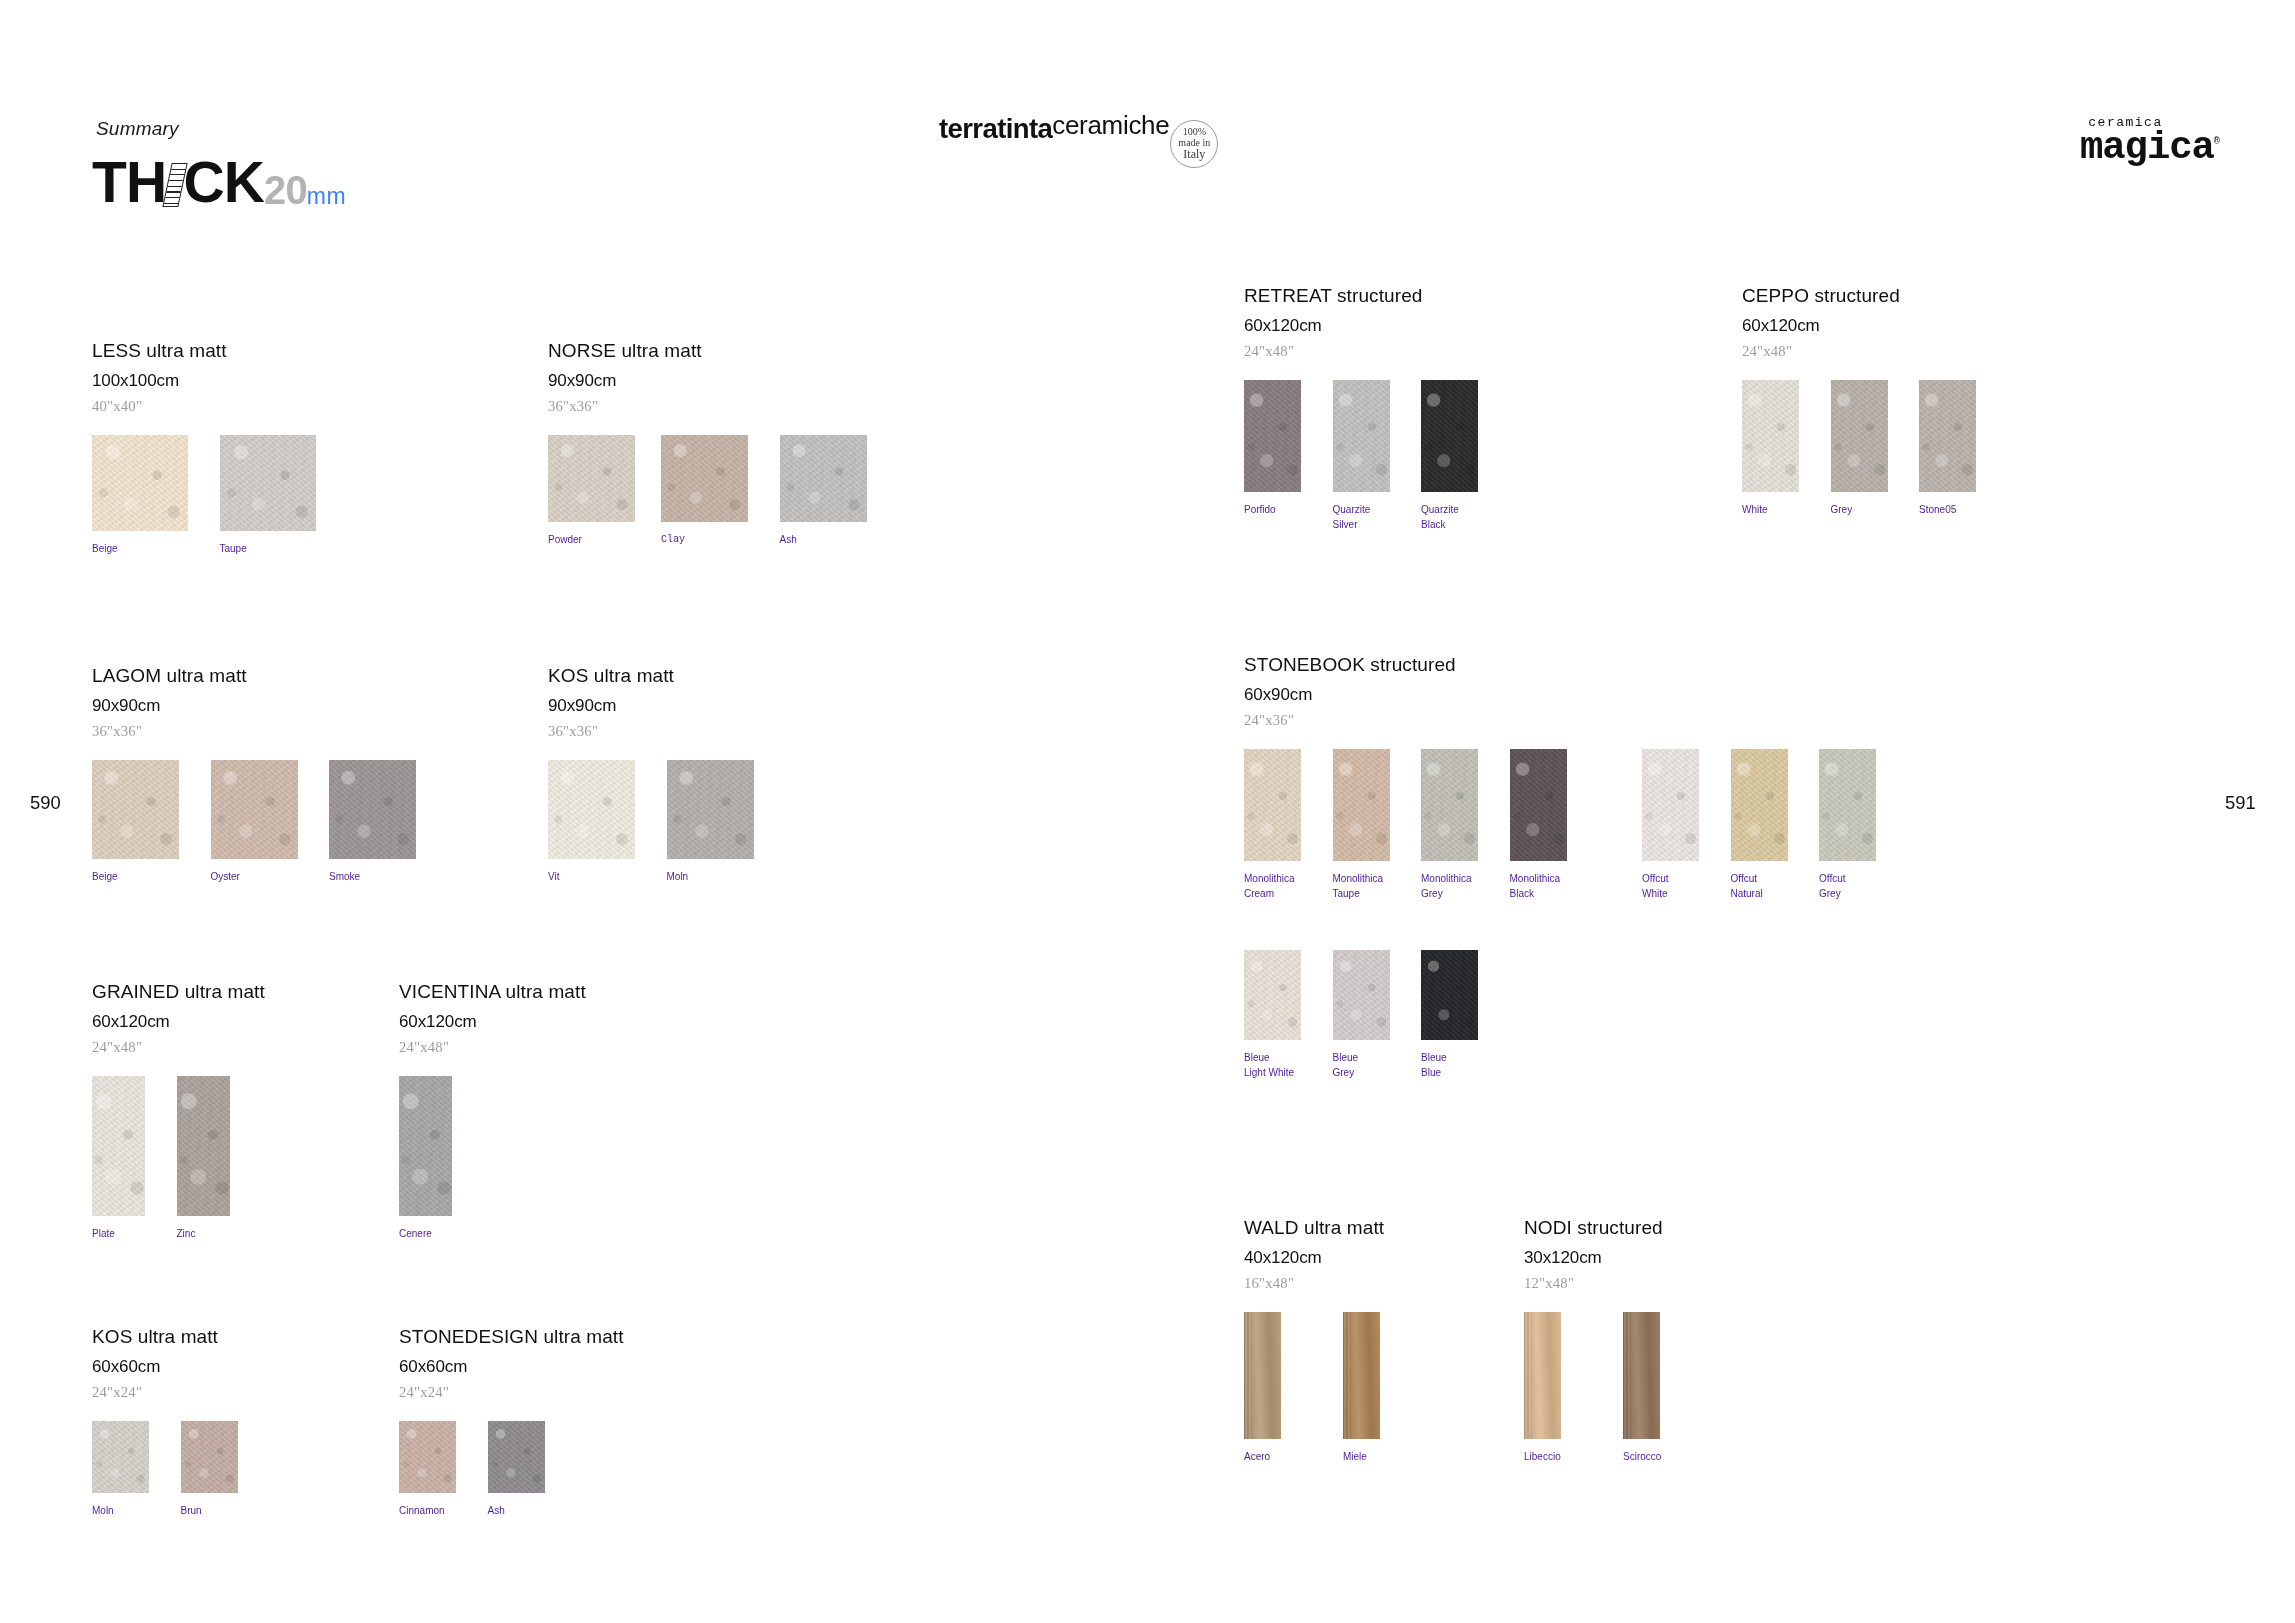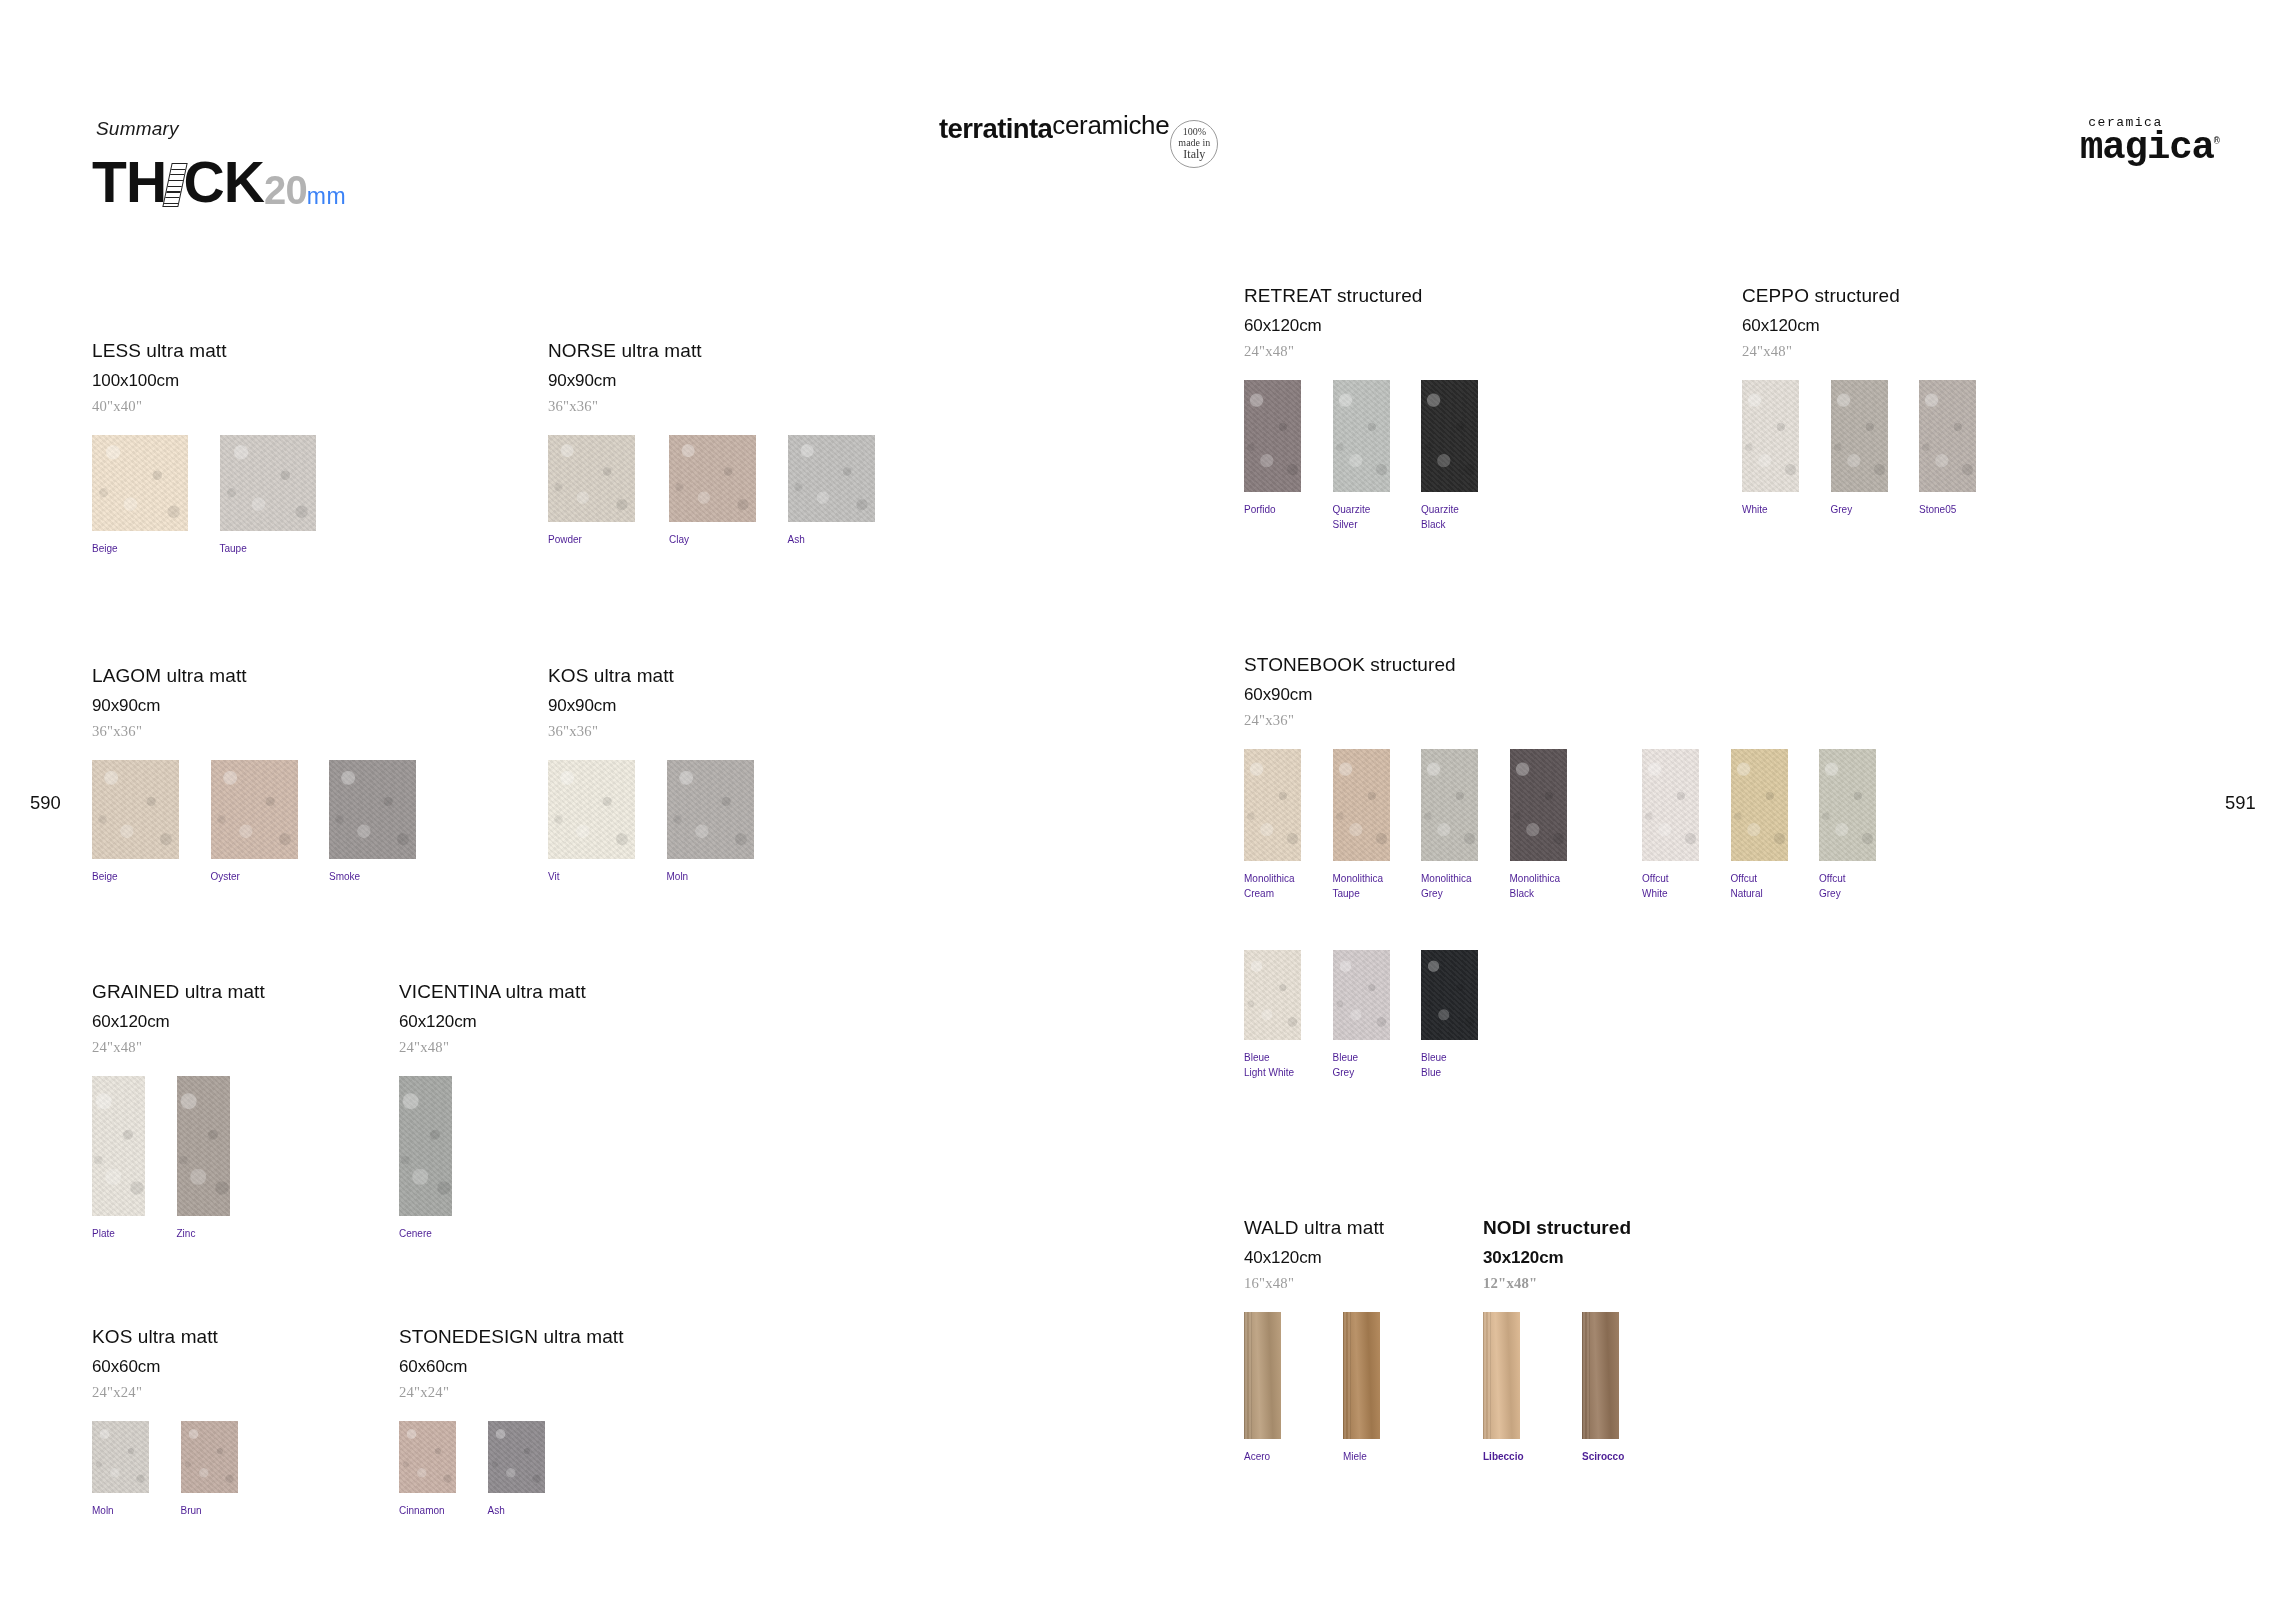--- a/index.html
+++ b/index.html
@@ -175,21 +175,21 @@
       </div>
       <div class="group" style="left: 548px; top: 340px;">
         <div class="g-title">NORSE ultra matt</div>
         <div class="g-metric">90x90cm</div>
         <div class="g-imperial">36"x36"</div>
         <div class="swatch-row">
           <div class="swatch-cell">
             <div class="swatch" style="width: 87px; height: 87px; background: radial-gradient(circle at 22% 18%, rgba(255, 255, 255, 0.3) 0px, rgba(255, 255, 255, 0.3) 6%, transparent 7%), radial-gradient(circle at 68% 42%, rgba(0, 0, 0, 0.1) 0px, rgba(0, 0, 0, 0.1) 5%, transparent 6%), radial-gradient(circle at 40% 72%, rgba(255, 255, 255, 0.22) 0px, rgba(255, 255, 255, 0.22) 7%, transparent 8%), radial-gradient(circle at 85% 80%, rgba(0, 0, 0, 0.09) 0px, rgba(0, 0, 0, 0.09) 5%, transparent 6%), radial-gradient(circle at 12% 60%, rgba(0, 0, 0, 0.07) 0px, rgba(0, 0, 0, 0.07) 4%, transparent 5%), repeating-linear-gradient(42deg, rgba(0, 0, 0, 0.043) 0px, rgba(0, 0, 0, 0.043) 1.8px, rgba(255, 255, 255, 0.043) 1.8px, rgba(255, 255, 255, 0.043) 3.7px), repeating-linear-gradient(-37deg, rgba(0, 0, 0, 0.03) 0px, rgba(0, 0, 0, 0.03) 2.8px, transparent 2.8px, transparent 5.5px), rgb(217, 210, 199);"></div>
             <div class="sw-label" style="width: 102px;">Powder</div>
           </div>
-          <div class="swatch-cell" style="margin-left: 19px;">
+          <div class="swatch-cell" style="margin-left: 11px; font-family: Liberation Mono, monospace;">
             <div class="swatch" style="width: 87px; height: 87px; background: radial-gradient(circle at 22% 18%, rgba(255, 255, 255, 0.3) 0px, rgba(255, 255, 255, 0.3) 6%, transparent 7%), radial-gradient(circle at 68% 42%, rgba(0, 0, 0, 0.1) 0px, rgba(0, 0, 0, 0.1) 5%, transparent 6%), radial-gradient(circle at 40% 72%, rgba(255, 255, 255, 0.22) 0px, rgba(255, 255, 255, 0.22) 7%, transparent 8%), radial-gradient(circle at 85% 80%, rgba(0, 0, 0, 0.09) 0px, rgba(0, 0, 0, 0.09) 5%, transparent 6%), radial-gradient(circle at 12% 60%, rgba(0, 0, 0, 0.07) 0px, rgba(0, 0, 0, 0.07) 4%, transparent 5%), repeating-linear-gradient(42deg, rgba(0, 0, 0, 0.043) 0px, rgba(0, 0, 0, 0.043) 1.8px, rgba(255, 255, 255, 0.043) 1.8px, rgba(255, 255, 255, 0.043) 3.7px), repeating-linear-gradient(-37deg, rgba(0, 0, 0, 0.03) 0px, rgba(0, 0, 0, 0.03) 2.8px, transparent 2.8px, transparent 5.5px), rgb(200, 181, 169);"></div>
             <div class="sw-label" style="width: 102px;">Clay</div>
           </div>
           <div class="swatch-cell" style="margin-left: 16.5px;">
             <div class="swatch" style="width: 87px; height: 87px; background: radial-gradient(circle at 22% 18%, rgba(255, 255, 255, 0.3) 0px, rgba(255, 255, 255, 0.3) 6%, transparent 7%), radial-gradient(circle at 68% 42%, rgba(0, 0, 0, 0.1) 0px, rgba(0, 0, 0, 0.1) 5%, transparent 6%), radial-gradient(circle at 40% 72%, rgba(255, 255, 255, 0.22) 0px, rgba(255, 255, 255, 0.22) 7%, transparent 8%), radial-gradient(circle at 85% 80%, rgba(0, 0, 0, 0.09) 0px, rgba(0, 0, 0, 0.09) 5%, transparent 6%), radial-gradient(circle at 12% 60%, rgba(0, 0, 0, 0.07) 0px, rgba(0, 0, 0, 0.07) 4%, transparent 5%), repeating-linear-gradient(42deg, rgba(0, 0, 0, 0.043) 0px, rgba(0, 0, 0, 0.043) 1.8px, rgba(255, 255, 255, 0.043) 1.8px, rgba(255, 255, 255, 0.043) 3.7px), repeating-linear-gradient(-37deg, rgba(0, 0, 0, 0.03) 0px, rgba(0, 0, 0, 0.03) 2.8px, transparent 2.8px, transparent 5.5px), rgb(195, 194, 192);"></div>
             <div class="sw-label" style="width: 102px;">Ash</div>
           </div>
         </div>
       </div>
       <div class="group" style="left: 92px; top: 665px;">
@@ -392,21 +392,21 @@
           <div class="swatch-cell">
             <div class="swatch" style="width: 37px; height: 127px; background: linear-gradient(90deg, rgba(0, 0, 0, 0.1) 0px, rgba(0, 0, 0, 0.1) 0.9px, rgba(255, 255, 255, 0.1) 0.9px, rgba(255, 255, 255, 0.1) 2.8px, rgba(0, 0, 0, 0.05) 2.8px, rgba(0, 0, 0, 0.05) 4.6px, rgba(255, 255, 255, 0.07) 4.6px, rgba(255, 255, 255, 0.07) 7.3px, rgba(0, 0, 0, 0.08) 7.3px, rgba(0, 0, 0, 0.08) 8.3px, transparent 8.3px, transparent 13px), linear-gradient(88deg, rgba(0, 0, 0, 0.12), rgba(255, 255, 255, 0.12) 40%, rgba(0, 0, 0, 0.1) 70%, rgba(255, 255, 255, 0.06)), rgb(183, 154, 119);"></div>
             <div class="sw-label" style="width: 67px;">Acero</div>
           </div>
           <div class="swatch-cell" style="margin-left: 32px;">
             <div class="swatch" style="width: 37px; height: 127px; background: linear-gradient(90deg, rgba(0, 0, 0, 0.1) 0px, rgba(0, 0, 0, 0.1) 0.9px, rgba(255, 255, 255, 0.1) 0.9px, rgba(255, 255, 255, 0.1) 2.8px, rgba(0, 0, 0, 0.05) 2.8px, rgba(0, 0, 0, 0.05) 4.6px, rgba(255, 255, 255, 0.07) 4.6px, rgba(255, 255, 255, 0.07) 7.3px, rgba(0, 0, 0, 0.08) 7.3px, rgba(0, 0, 0, 0.08) 8.3px, transparent 8.3px, transparent 13px), linear-gradient(88deg, rgba(0, 0, 0, 0.12), rgba(255, 255, 255, 0.12) 40%, rgba(0, 0, 0, 0.1) 70%, rgba(255, 255, 255, 0.06)), rgb(176, 132, 85);"></div>
             <div class="sw-label" style="width: 67px;">Miele</div>
           </div>
         </div>
       </div>
-      <div class="group" style="left: 1483px; top: 1217px; font-weight: bold;">
+      <div class="group" style="left: 1524px; top: 1217px;">
         <div class="g-title">NODI structured</div>
         <div class="g-metric">30x120cm</div>
         <div class="g-imperial">12"x48"</div>
         <div class="swatch-row">
           <div class="swatch-cell">
             <div class="swatch" style="width: 37px; height: 127px; background: linear-gradient(90deg, rgba(0, 0, 0, 0.1) 0px, rgba(0, 0, 0, 0.1) 0.9px, rgba(255, 255, 255, 0.1) 0.9px, rgba(255, 255, 255, 0.1) 2.8px, rgba(0, 0, 0, 0.05) 2.8px, rgba(0, 0, 0, 0.05) 4.6px, rgba(255, 255, 255, 0.07) 4.6px, rgba(255, 255, 255, 0.07) 7.3px, rgba(0, 0, 0, 0.08) 7.3px, rgba(0, 0, 0, 0.08) 8.3px, transparent 8.3px, transparent 13px), linear-gradient(88deg, rgba(0, 0, 0, 0.12), rgba(255, 255, 255, 0.12) 40%, rgba(0, 0, 0, 0.1) 70%, rgba(255, 255, 255, 0.06)), rgb(220, 183, 143);"></div>
             <div class="sw-label" style="width: 67px;">Libeccio</div>
           </div>
           <div class="swatch-cell" style="margin-left: 32px;">
             <div class="swatch" style="width: 37px; height: 127px; background: linear-gradient(90deg, rgba(0, 0, 0, 0.1) 0px, rgba(0, 0, 0, 0.1) 0.9px, rgba(255, 255, 255, 0.1) 0.9px, rgba(255, 255, 255, 0.1) 2.8px, rgba(0, 0, 0, 0.05) 2.8px, rgba(0, 0, 0, 0.05) 4.6px, rgba(255, 255, 255, 0.07) 4.6px, rgba(255, 255, 255, 0.07) 7.3px, rgba(0, 0, 0, 0.08) 7.3px, rgba(0, 0, 0, 0.08) 8.3px, transparent 8.3px, transparent 13px), linear-gradient(88deg, rgba(0, 0, 0, 0.12), rgba(255, 255, 255, 0.12) 40%, rgba(0, 0, 0, 0.1) 70%, rgba(255, 255, 255, 0.06)), rgb(151, 119, 91);"></div>

